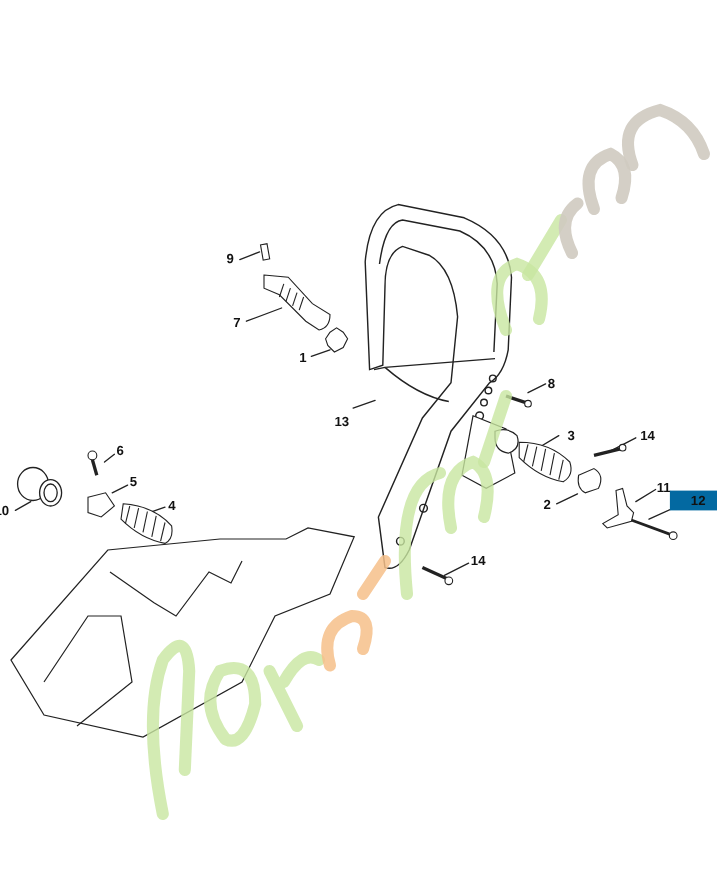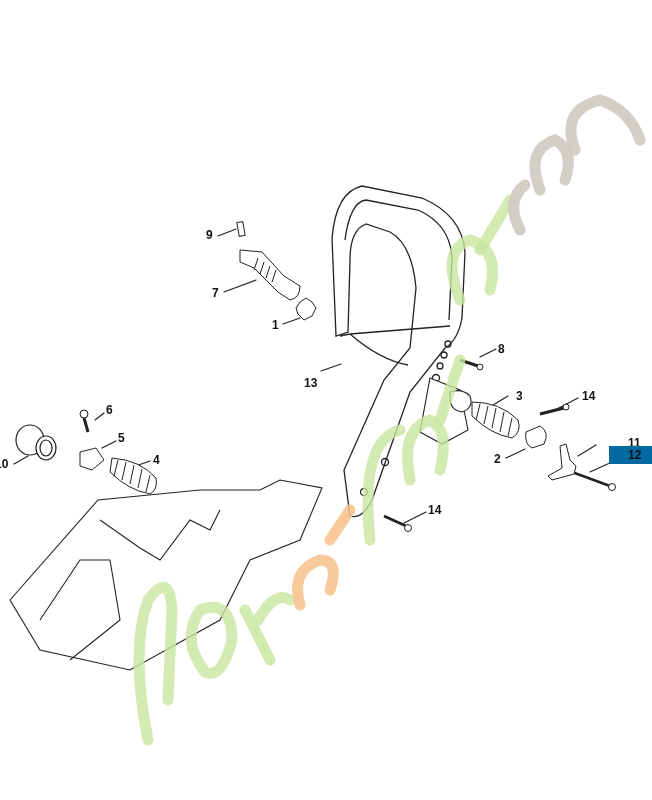--- a/index.html
+++ b/index.html
@@ -131,18 +131,18 @@
   <span class="callout" style="left:272px;top:318px">1</span>
   <span class="callout" style="left:494px;top:452px">2</span>
   <span class="callout" style="left:516px;top:389px">3</span>
   <span class="callout" style="left:153px;top:453px">4</span>
   <span class="callout" style="left:118px;top:431px">5</span>
   <span class="callout" style="left:106px;top:403px">6</span>
   <span class="callout" style="left:212px;top:286px">7</span>
   <span class="callout" style="left:498px;top:342px">8</span>
   <span class="callout" style="left:206px;top:228px">9</span>
   <span class="callout" style="left:-5px;top:457px">10</span>
-  <span class="callout" style="left:628px;top:436px">11</span>
+  <span class="callout" style="left:597px;top:436px">11</span>
   <span class="callout hl" style="left:609px;top:446px">12</span>
   <span class="callout" style="left:304px;top:376px">13</span>
   <span class="callout" style="left:582px;top:389px">14</span>
   <span class="callout" style="left:428px;top:503px">14</span>
 </div>
 
 </body></html>

